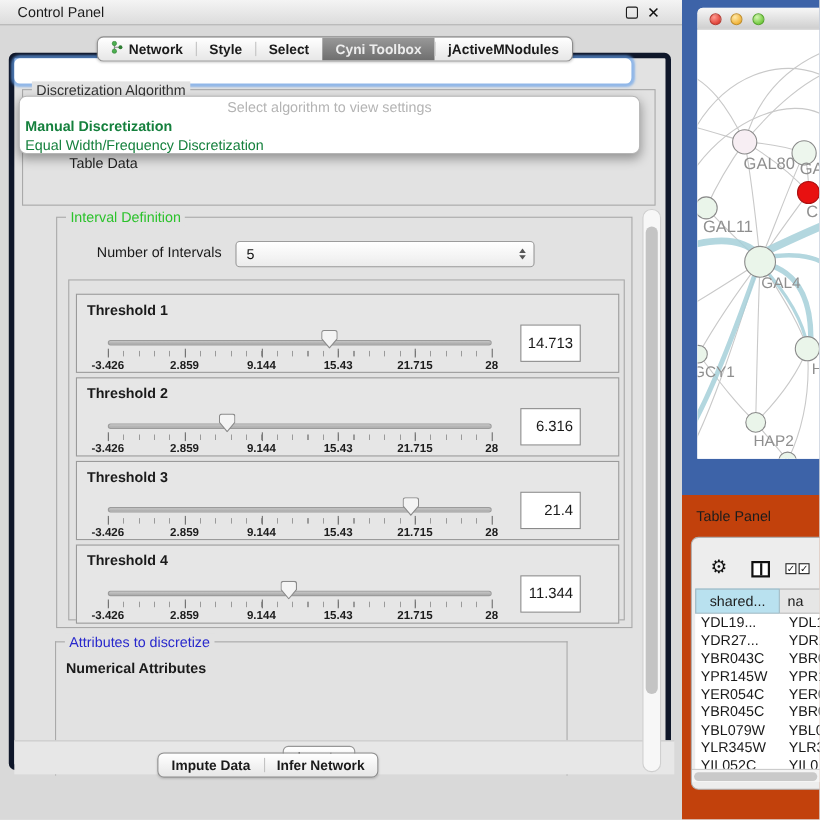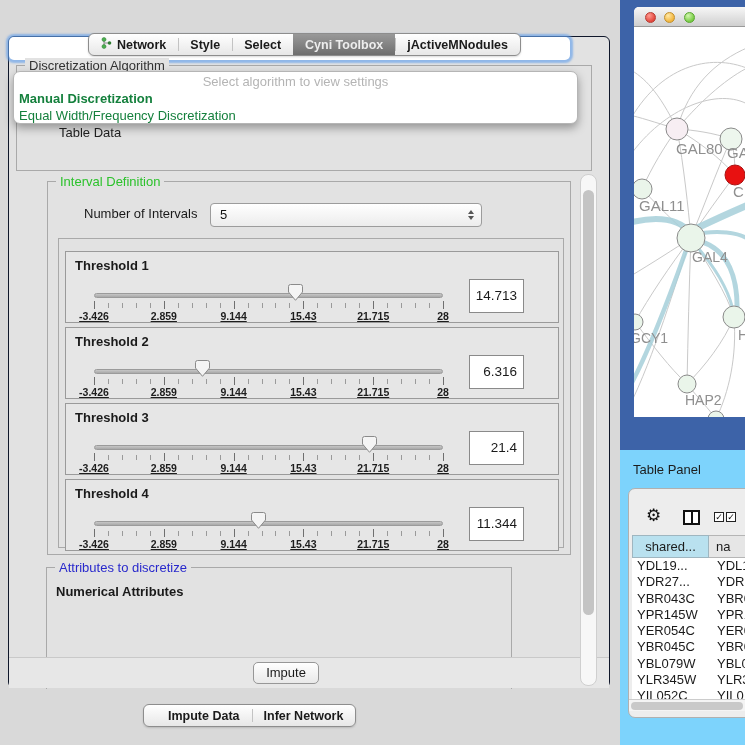--- a/index.html
+++ b/index.html
@@ -18,24 +18,24 @@
 
   .seg { position:absolute; display:flex; align-items:stretch; height:23px;
     border:1px solid #8d8d8d; border-radius:6px; overflow:hidden;
     background:linear-gradient(#ffffff,#e7e7e7); box-shadow:0 1px 2px rgba(0,0,0,.15); z-index:20; }
   .seg-item { position:relative; display:flex; align-items:center; gap:5px;
     padding:0 12px; font-size:12.5px; font-weight:bold; color:#1a1a1a; white-space:nowrap; }
   .seg-item.sep::before { content:''; position:absolute; left:0; top:4px; bottom:4px; width:1px; background:#c3c3c3; }
   .seg-item.selected { background:linear-gradient(#999999,#6e6e6e); color:#ededed; }
   .seg-item.selected::before { display:none; }
   #top-tabs { left:88px; top:33px; }
-  #bottom-tabs { left:143px; top:704px;padding-left:12px; }
-
-  .cp-body { position:absolute; left:8px; top:36px; width:602px; height:652px;
-    background:#e2e2e2; border:1px solid #0f172a; border-radius:6px; }
+  #bottom-tabs { left:143px; top:684px; }
+
+  .cp-body { position:absolute; left:8px; top:48px; width:602px; height:652px;
+    background:#e2e2e2; border:5px solid #0f172a; border-radius:6px; }
 
   .group { position:absolute; border:1px solid #a9a9a9; }
   .group-title { position:absolute; top:-8px; left:8px; background:#e2e2e2; padding:0 4px;
     font-size:13px; line-height:15px; white-space:nowrap; }
   .t-green { color:#2cc22c; }
   .t-blue  { color:#2828cc; }
   .t-dark  { color:#333; }
 
   .combo { position:absolute; background:linear-gradient(#ffffff,#ececec);
     border:1px solid #9c9c9c; border-radius:4px; font-size:13px; line-height:21px;
@@ -73,21 +73,21 @@
   .th-slider { position:absolute; left:28px; top:0; width:349px; height:72px; }
   .sl-track { position:absolute; left:0; top:41px; width:349px; height:5px;
     background:linear-gradient(#c6c6c6,#a9a9a9); border:1px solid #9b9b9b; border-radius:3px; }
   .sl-thumb { position:absolute; top:32px; width:15px; height:17px; }
   .sl-ticks { position:absolute; left:0; top:49px; width:349px; height:8px; }
   .sl-ticks::before { content:''; position:absolute; left:0; right:0; top:2px; height:5px;
     background-image:repeating-linear-gradient(to right,#9a9a9a 0 1px,transparent 1px 13.96px); }
   .sl-major { position:absolute; top:0; width:1px; height:8px; background:#6f6f6f; }
   .sl-labels { position:absolute; left:0; top:58px; width:349px; height:12px;
     font-size:10.5px; font-weight:bold; color:#1d1d1d; }
-  .sl-tl { position:absolute; transform:translateX(-50%); white-space:nowrap;text-decoration:underline; }
+  .sl-tl { position:absolute; transform:translateX(-50%); white-space:nowrap; }
   .th-value { position:absolute; left:403px; top:27px; width:55px; height:34px;
     background:#fff; border:1px solid #8a8a8a; font-size:13.5px; line-height:32px;
     text-align:right; padding-right:6px; }
 
   
   #attr-group { left:37px; top:530px; width:466px; height:122px; border-bottom:none; }
   #attr-list-title { position:absolute; left:9px; top:16px; font-size:13px; font-weight:bold; }
   #attr-list { position:absolute; left:20px; top:39px; width:443px; height:52px;
     background:#fff; border:1px solid #bdbdbd; overflow:hidden; }
   .attr-item { font-size:13px; line-height:17px; padding-left:14px; white-space:nowrap; }
@@ -115,21 +115,21 @@
     background:#fff; border-radius:5px 0 0 0; }
   #mac-titlebar { position:absolute; left:0; top:0; width:111px; height:20px;
     background:linear-gradient(#f7f7f7,#cfcfcf); border-bottom:1px solid #9a9a9a; border-radius:5px 0 0 0; }
   .light { position:absolute; top:4.5px; width:11px; height:11px; border-radius:50%; }
   .light.red { left:11px; background:radial-gradient(circle at 35% 30%, #ff9a90, #e2463c 70%); border:1px solid #b53c33; }
   .light.yellow { left:30px; background:radial-gradient(circle at 35% 30%, #ffe9a8, #f2b53c 70%); border:1px solid #c08f2d; }
   .light.green { left:50px; background:radial-gradient(circle at 35% 30%, #d3f6b0, #77cc44 70%); border:1px solid #58a52f; }
   #net-canvas { position:absolute; left:0; top:20px; width:111px; height:390px; background:#fff; overflow:hidden; }
 
   
-  #table-panel-area { position:absolute; left:620px; top:450px; width:125px; height:295px; background:#7dd3fc; }
+  #table-panel-area { position:absolute; left:620px; top:450px; width:125px; height:295px; background:#c2410c; }
   #tp-title { position:absolute; left:13px; top:12px; font-size:13px; color:#1c1c1c; }
   #tp-box { position:absolute; left:8px; top:38px; width:121px; height:230px;
     background:#ededed; border:1px solid #b0b0b0; border-radius:7px 0 0 7px; overflow:hidden; }
   #tp-gear { position:absolute; left:17px; top:18px; font-size:17px; line-height:17px; color:#111; }
   #tp-colicon { position:absolute; left:54px; top:21px; width:17px; height:15px;
     border:2px solid #111; background:#fff; }
   #tp-colicon::after { content:''; position:absolute; left:5.5px; top:0; width:2px; height:11px; background:#111; }
   .tp-check { position:absolute; top:23px; width:10px; height:10px; border:1.5px solid #222;
     font-size:9px; line-height:8px; text-align:center; color:#111; background:#fff; }
   #tp-check1 { left:85px; } #tp-check2 { left:97px; }
@@ -143,20 +143,25 @@
   .tp-c2 { width:41px; font-size:13px; line-height:16px; padding-left:8px; white-space:nowrap; overflow:hidden; }
   #tp-hscroll { position:absolute; left:0; top:210px; width:121px; height:12px;
     background:#f4f4f4; border-top:1px solid #cccccc; }
   #tp-hthumb { position:absolute; left:2px; top:2px; width:112px; height:8px; background:#c9c9c9; border-radius:4px; }
 </style>
 </head>
 <body>
 
 <div id="control-panel">
 
+  <div class="cp-titlebar">
+    <span>Control Panel</span>
+    <span class="float-btn"></span>
+    <span class="close-btn">✕</span>
+  </div>
 
   <div id="top-tabs" class="seg">
     <div class="seg-item">
       <span><svg width="11" height="12" viewBox="0 0 11 12">
             <path d="M3,3 V9 M3,6 H8" stroke="#8a8a8a" stroke-width="1" fill="none"></path>
             <circle cx="3" cy="2.5" r="2" fill="#4caf50" stroke="#2e7d32" stroke-width="0.5"></circle>
             <circle cx="3" cy="9.5" r="2" fill="#4caf50" stroke="#2e7d32" stroke-width="0.5"></circle>
             <circle cx="8.5" cy="6" r="1.8" fill="#2e7d32"></circle>
           </svg></span>
       <span>Network</span>

